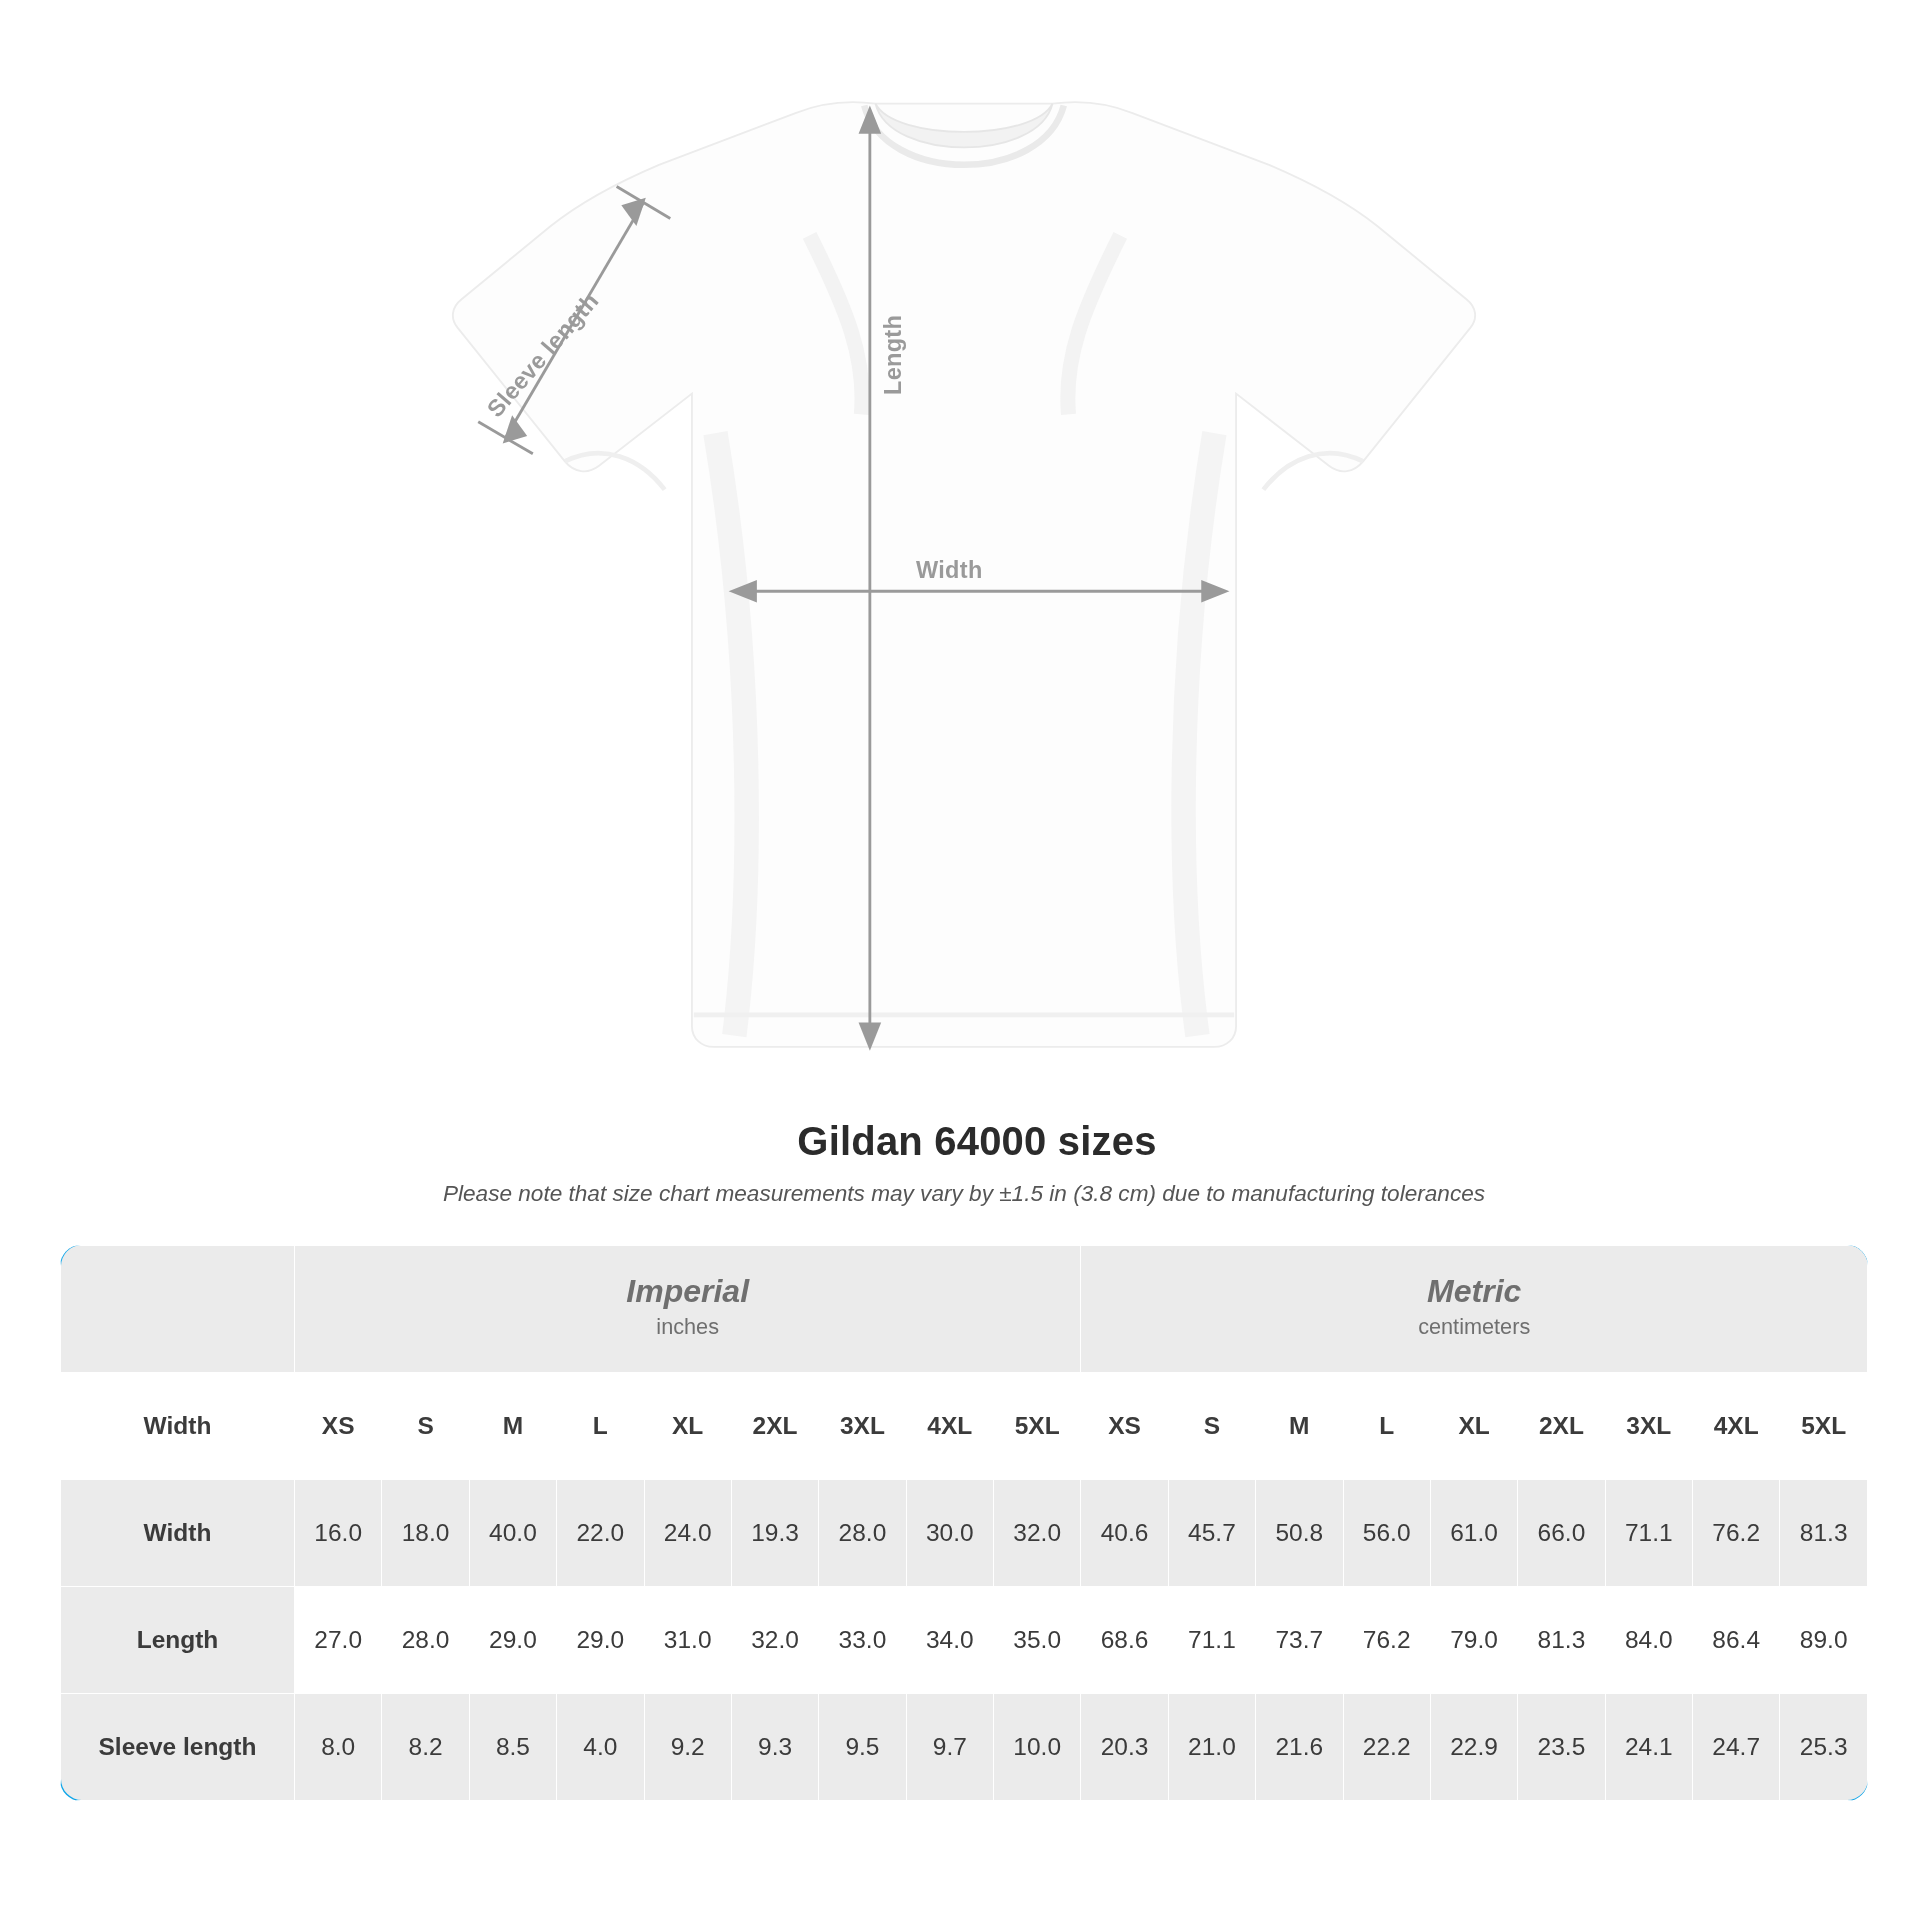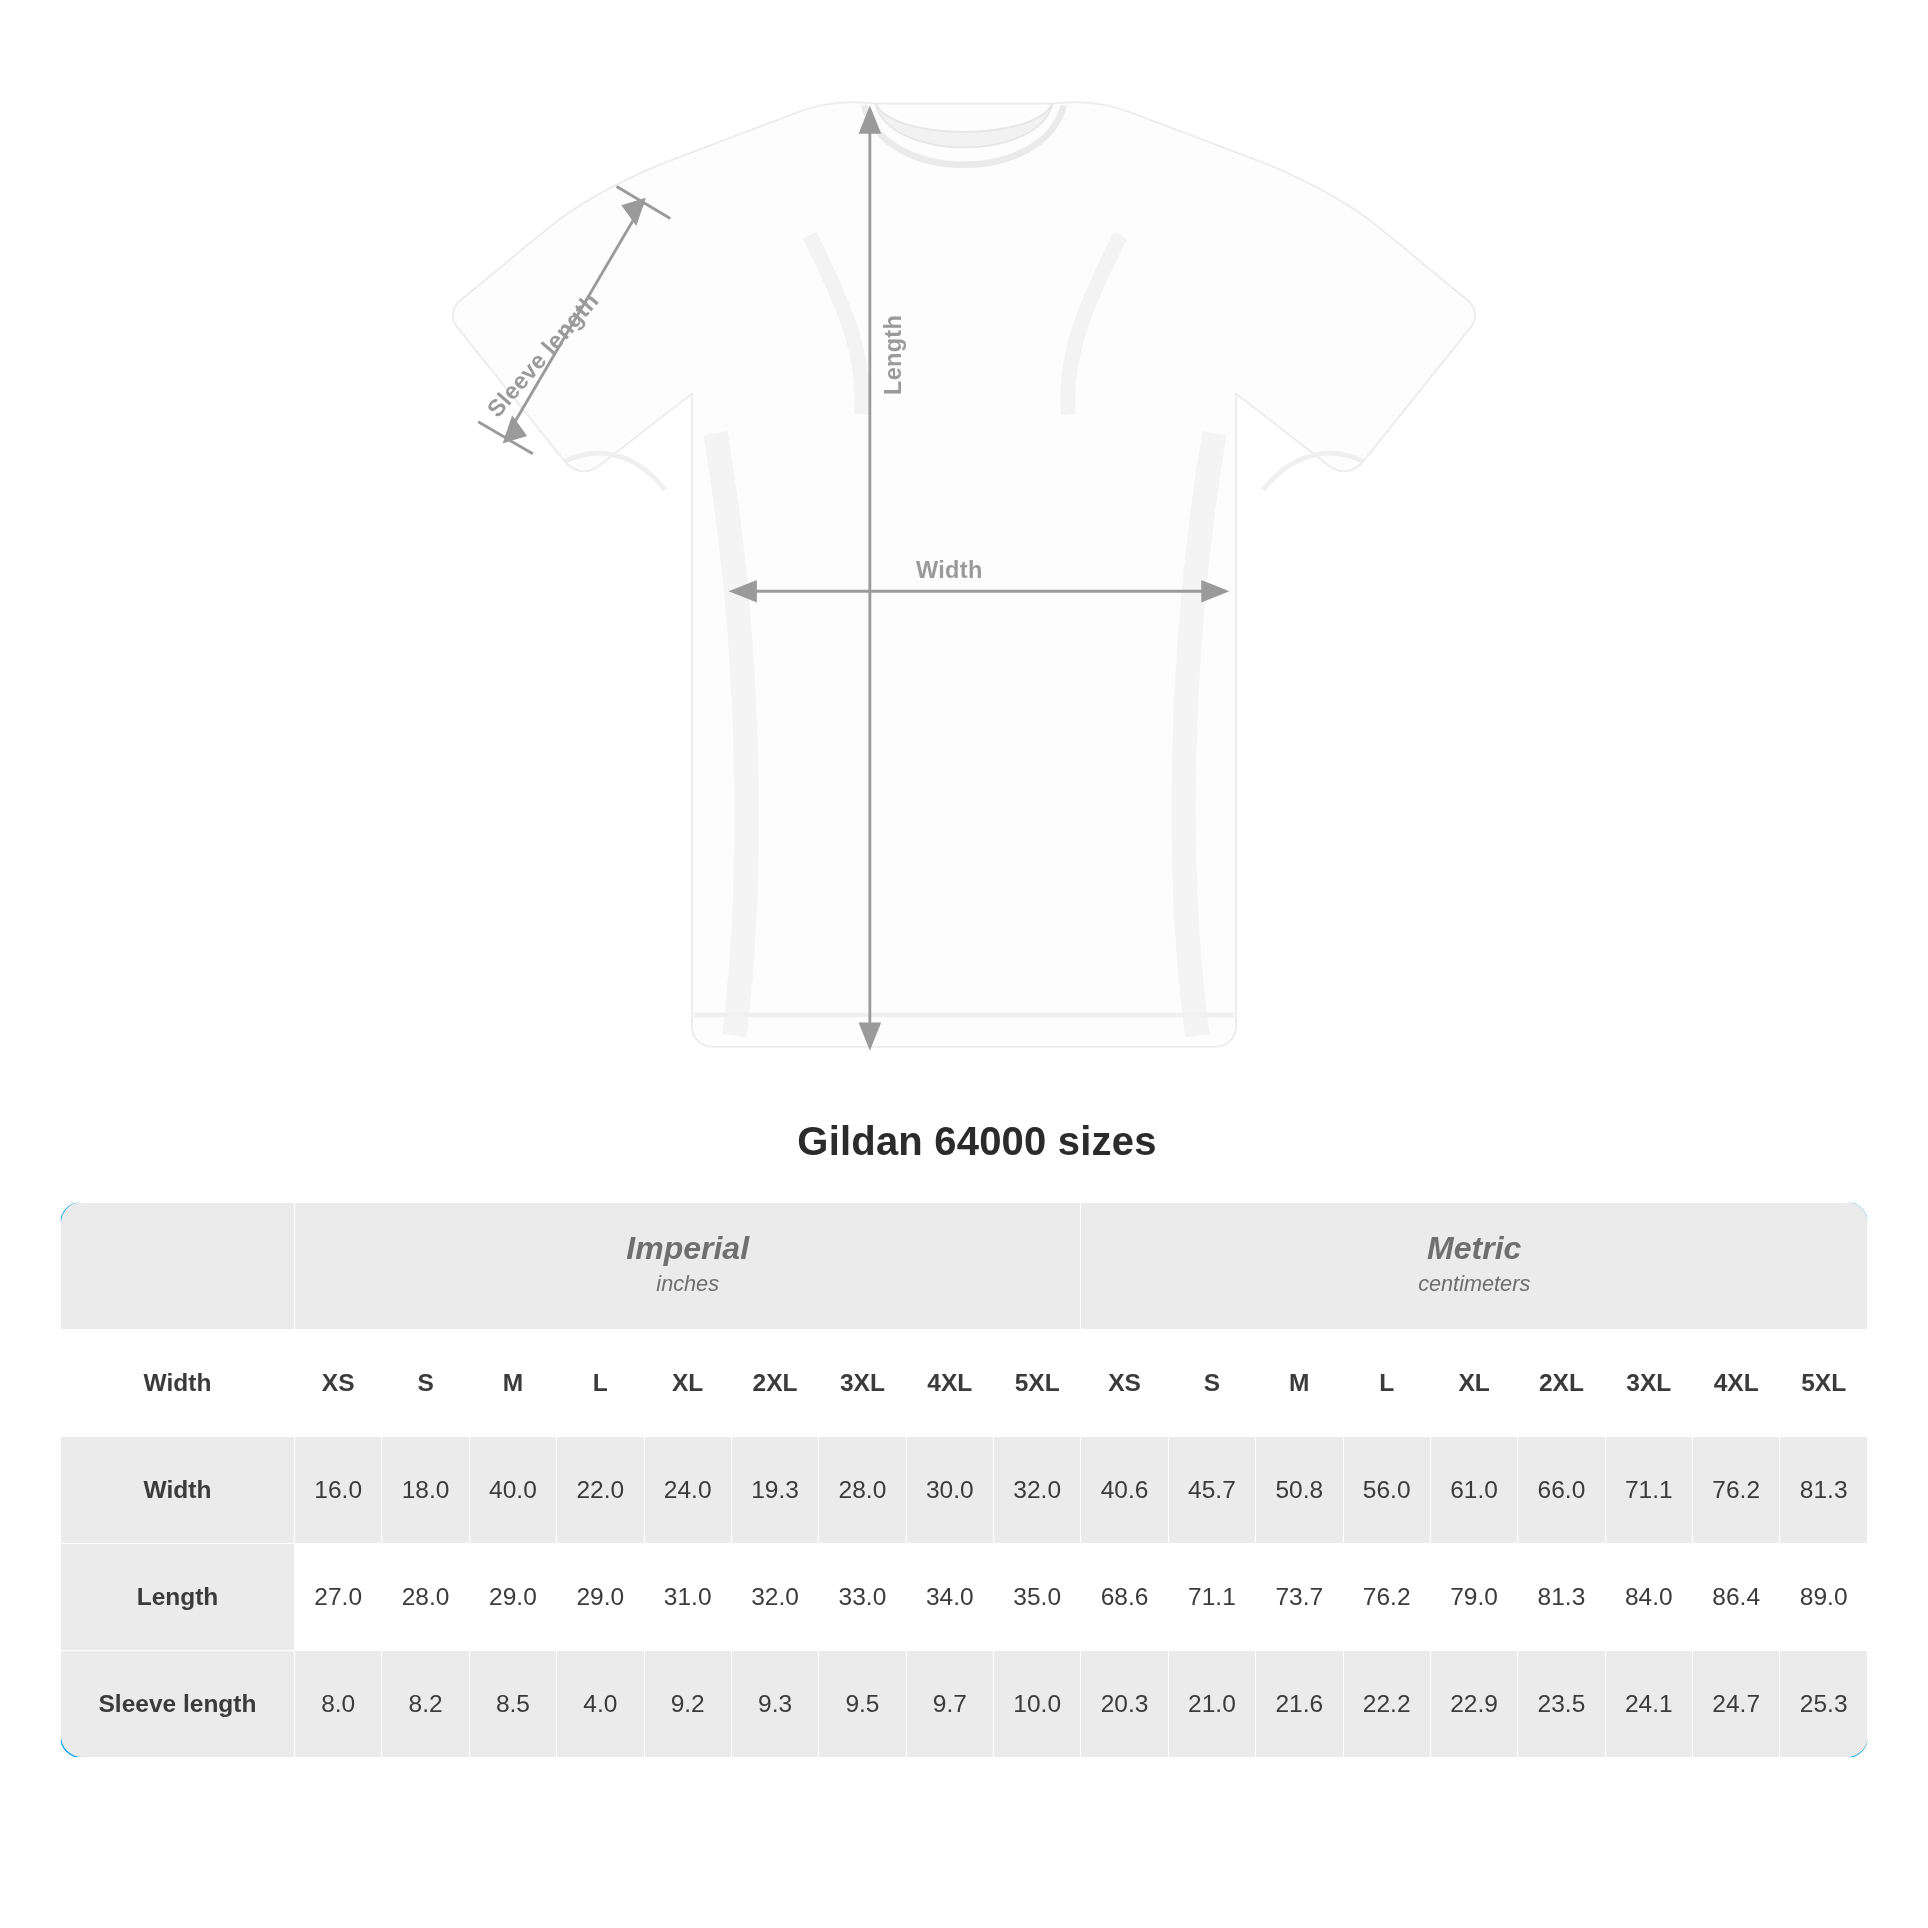--- a/index.html
+++ b/index.html
@@ -102,21 +102,20 @@
   }
   .unit-name {
     font-size: 32px;
     font-style: italic;
     font-weight: bold;
     color: #6f6f6f;
     line-height: 1.2;
   }
   .unit-sub {
     font-size: 21.7px;
-    font-style: italic;
     color: #6f6f6f;
     line-height: 1.6;
   }
   .row-size td {
     background: #ffffff;
     height: 104px;
     font-weight: bold;
     color: #555555;
     font-size: 25.4px;
   }
@@ -212,20 +211,21 @@
       </g>
     </svg>
 
     <div class="dim-label length">Length</div>
     <div class="dim-label width">Width</div>
     <div class="dim-label sleeve">Sleeve length</div>
   </div>
 
   <div class="title-block">
     <h1 class="chart-title">Gildan 64000 sizes</h1>
+    <p class="chart-note">Please note that size chart measurements may vary by ±1.5 in (3.8 cm) due to manufacturing tolerances</p>
   </div>
 
   <div class="table-wrap">
     <table class="size-table">
       <colgroup>
         <col class="col-label">
         <col span="18">
       </colgroup>
       <tbody>
         <tr class="unit-header">

